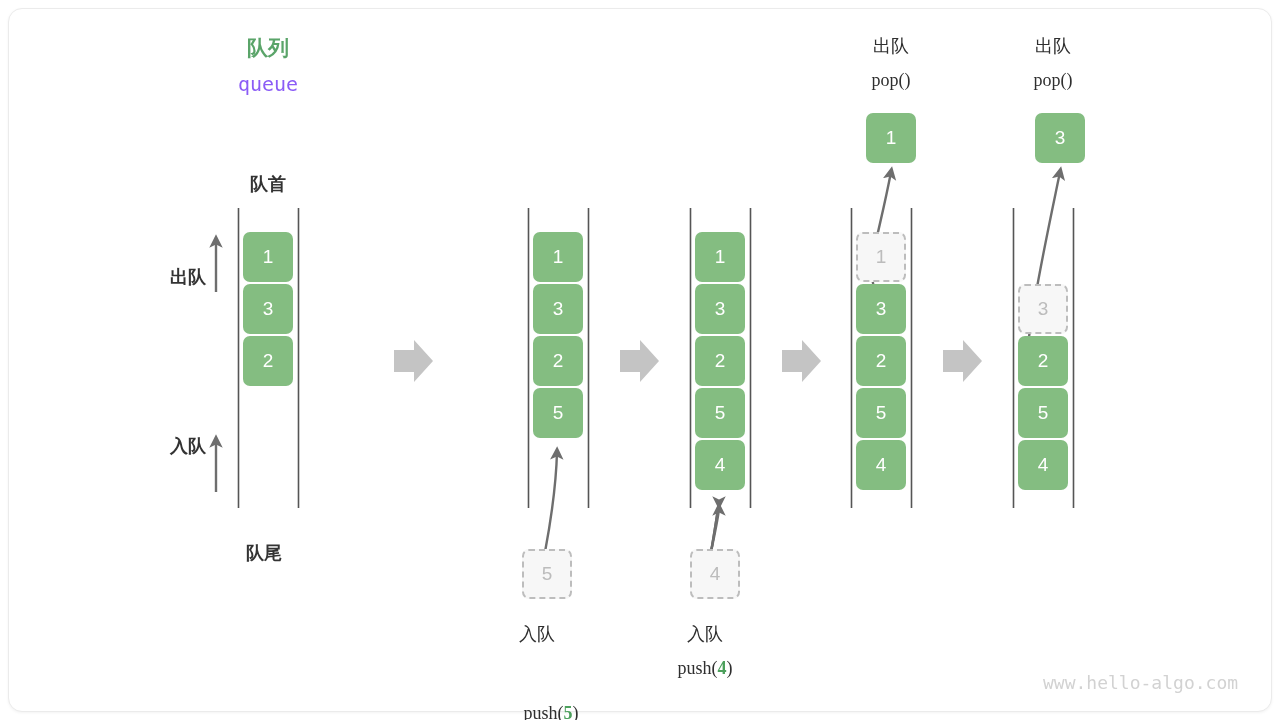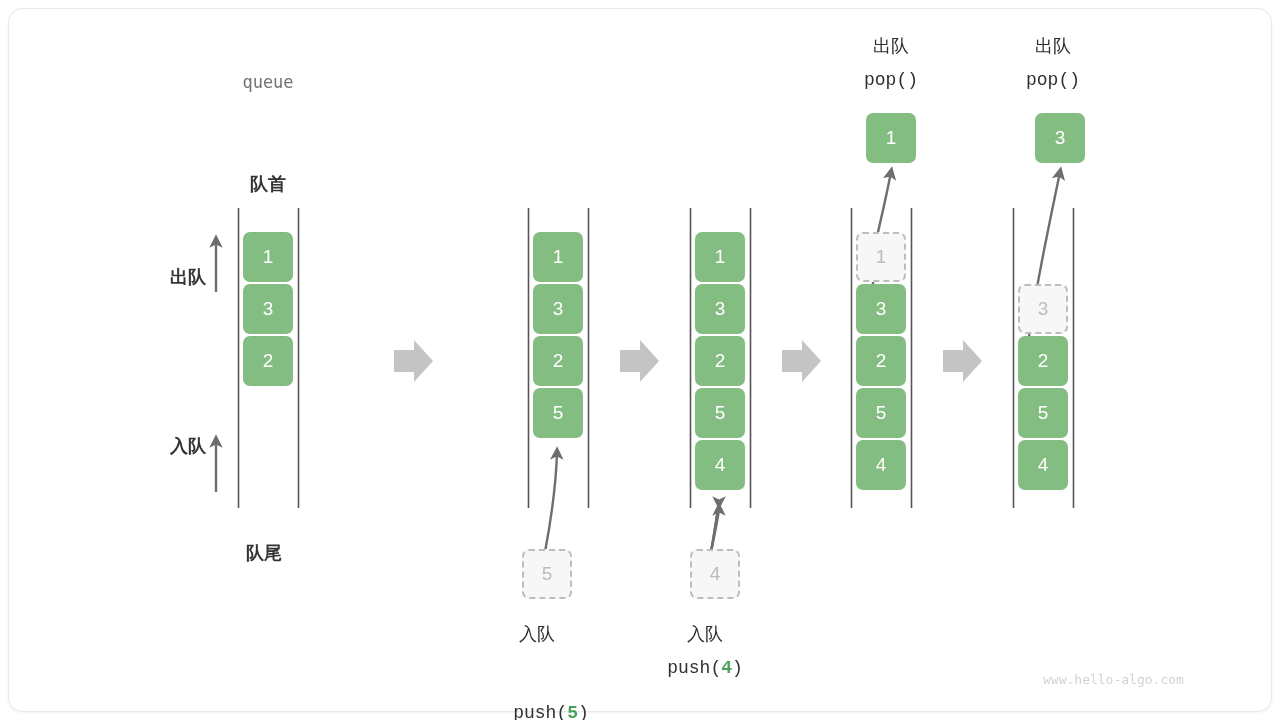--- a/index.html
+++ b/index.html
@@ -38,40 +38,40 @@
   
   .title-cn {
     font-weight: bold;
     font-size: 21px;
     color: #5AA469;
     text-align: center;
     white-space: nowrap;
   }
   .title-en {
     font-family: "DejaVu Sans Mono", "Liberation Mono", monospace;
-    font-size: 17px;
-    color: #737373;
+    font-size: 20px;
+    color: #8b5cf6;
     text-align: center;
     white-space: nowrap;
   }
   .label-bold {
     font-weight: bold;
     font-size: 18px;
     color: #333333;
     text-align: center;
     white-space: nowrap;
   }
   .op-cn {
     font-size: 18px;
     color: #2f2f2f;
     text-align: center;
     white-space: nowrap;
   }
   .op-code {
-    font-family: Liberation Mono, monospace;
+    font-family: Liberation Serif, serif;
     font-size: 18px;
     color: #2f2f2f;
     text-align: center;
     white-space: nowrap;
   }
   .op-code .val { color: #4CA05C; font-weight: bold; }
 
   
   .cell {
     position: absolute;
@@ -89,21 +89,21 @@
   .cell.ghost {
     background: #f7f7f7;
     color: #bcbcbc;
     border: 2px dashed #bdbdbd;
   }
 
   
   .watermark {
     position: absolute;
     font-family: "DejaVu Sans Mono", "Liberation Mono", monospace;
-    font-size: 13px;
+    font-size: 18px;
     color: #d2d2d2;
     white-space: nowrap;
   }
 </style>
 </head>
 <body>
 
 <div id="canvas">
   <div class="card"></div>
 
@@ -143,20 +143,21 @@
     <path d="M1029,337 C1035,290 1048,230 1060,172" fill="none" stroke="#6e6e6e" stroke-width="2.4" marker-end="url(#thinhead)"></path>
 
     <g fill="#c4c4c4">
       <path d="M394,350 L414,350 L414,340 L433,361 L414,382 L414,372 L394,372 Z"></path>
       <path d="M620,350 L640,350 L640,340 L659,361 L640,382 L640,372 L620,372 Z"></path>
       <path d="M782,350 L802,350 L802,340 L821,361 L802,382 L802,372 L782,372 Z"></path>
       <path d="M943,350 L963,350 L963,340 L982,361 L963,382 L963,372 L943,372 Z"></path>
     </g>
   </svg>
 
+  <div class="title-cn abs" style="left:196px;top:34px;width:144px;">队列</div>
   <div class="title-en abs" style="left:196px;top:72px;width:144px;">queue</div>
 
   <div class="label-bold abs" style="left:196px;top:160px;width:144px;margin-top:12px;">队首</div>
   <div class="label-bold abs" style="left:192px;top:541px;width:144px;">队尾</div>
 
   <div class="label-bold abs" style="left:138px;top:265px;width:68px;text-align:right;">出队</div>
   <div class="label-bold abs" style="left:138px;top:434px;width:68px;text-align:right;">入队</div>
 
   <div>
     <div class="cell" style="left:243px;top:232px;">1</div>

